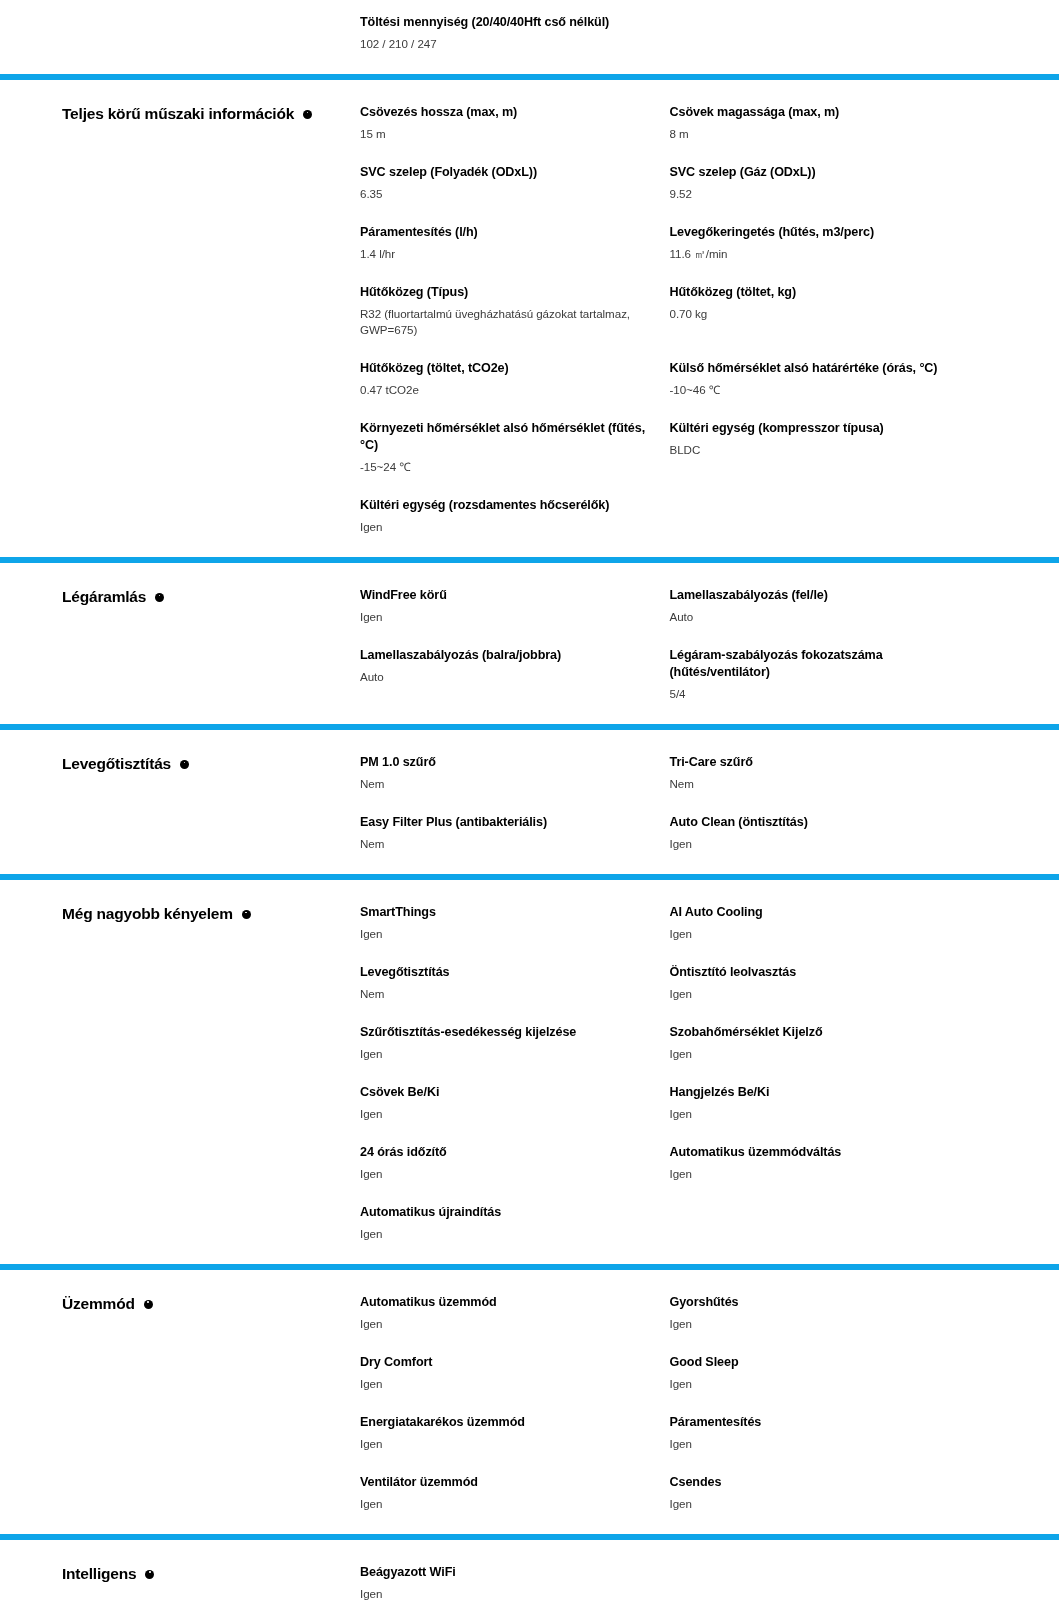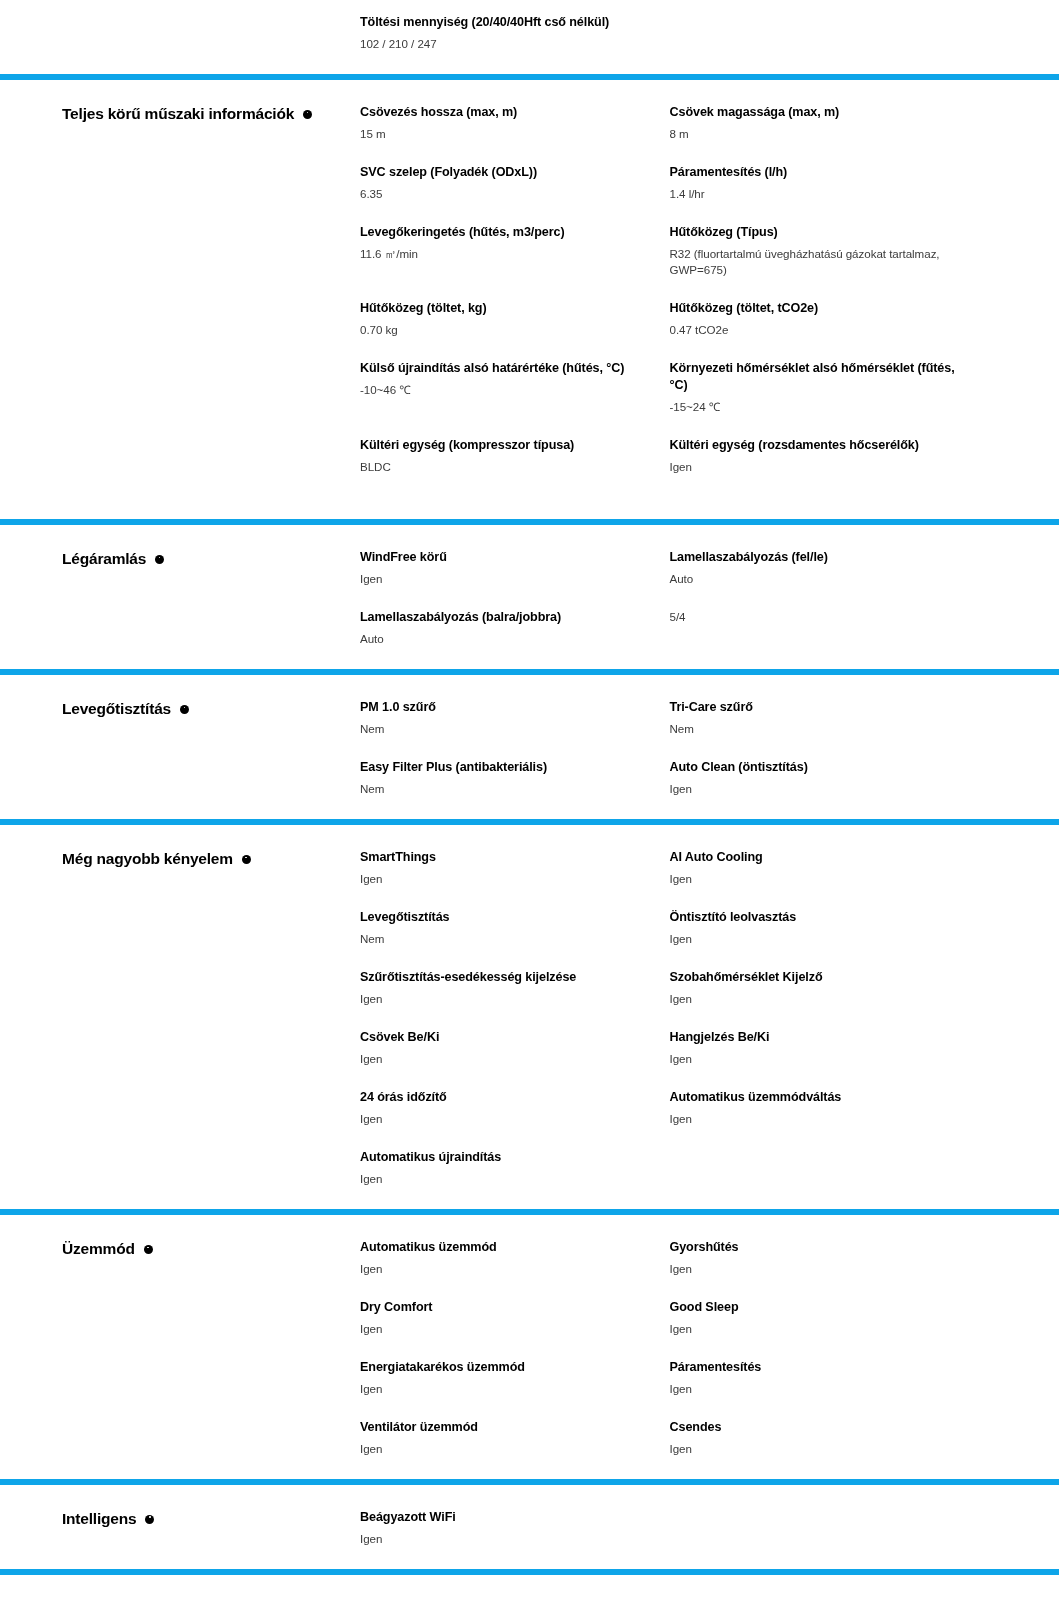--- a/index.html
+++ b/index.html
@@ -134,41 +134,45 @@
       </div>
       <div class="spec-item">
         <div class="spec-label">Csövek magassága (max, m)</div>
         <div class="spec-value">8 m</div>
       </div>
       <div class="spec-item">
         <div class="spec-label">SVC szelep (Folyadék (ODxL))</div>
         <div class="spec-value">6.35</div>
       </div>
       <div class="spec-item">
+        <div class="spec-label">SVC szelep (Gáz (ODxL))</div>
+        <div class="spec-value">9.52</div>
+      </div>
+      <div class="spec-item">
         <div class="spec-label">Páramentesítés (l/h)</div>
         <div class="spec-value">1.4 l/hr</div>
       </div>
       <div class="spec-item">
         <div class="spec-label">Levegőkeringetés (hűtés, m3/perc)</div>
         <div class="spec-value">11.6 ㎥/min</div>
       </div>
       <div class="spec-item">
         <div class="spec-label">Hűtőközeg (Típus)</div>
         <div class="spec-value">R32 (fluortartalmú üvegházhatású gázokat tartalmaz, GWP=675)</div>
       </div>
       <div class="spec-item">
         <div class="spec-label">Hűtőközeg (töltet, kg)</div>
         <div class="spec-value">0.70 kg</div>
       </div>
       <div class="spec-item">
         <div class="spec-label">Hűtőközeg (töltet, tCO2e)</div>
         <div class="spec-value">0.47 tCO2e</div>
       </div>
       <div class="spec-item">
-        <div class="spec-label">Külső újraindítás alsó határértéke (hűtés, °C)</div>
+        <div class="spec-label">Külső hőmérséklet alsó határértéke (órás, °C)</div>
         <div class="spec-value">-10~46 ℃</div>
       </div>
       <div class="spec-item">
         <div class="spec-label">Környezeti hőmérséklet alsó hőmérséklet (fűtés, °C)</div>
         <div class="spec-value">-15~24 ℃</div>
       </div>
       <div class="spec-item">
         <div class="spec-label">Kültéri egység (kompresszor típusa)</div>
         <div class="spec-value">BLDC</div>
       </div>
@@ -191,20 +195,21 @@
       </div>
       <div class="spec-item">
         <div class="spec-label">Lamellaszabályozás (fel/le)</div>
         <div class="spec-value">Auto</div>
       </div>
       <div class="spec-item last-row">
         <div class="spec-label">Lamellaszabályozás (balra/jobbra)</div>
         <div class="spec-value">Auto</div>
       </div>
       <div class="spec-item last-row">
+        <div class="spec-label">Légáram-szabályozás fokozatszáma (hűtés/ventilátor)</div>
         <div class="spec-value">5/4</div>
       </div>
     </div>
   </div>
 
   <div class="spec-section">
     <div class="section-title-cell">
       <span class="section-title">Levegőtisztítás</span>
       <span class="info-dot"></span>
     </div>

